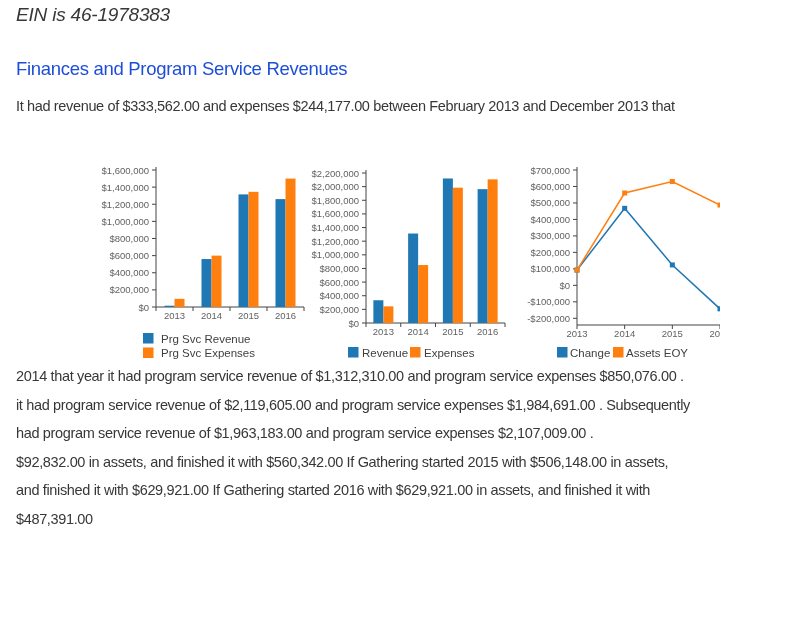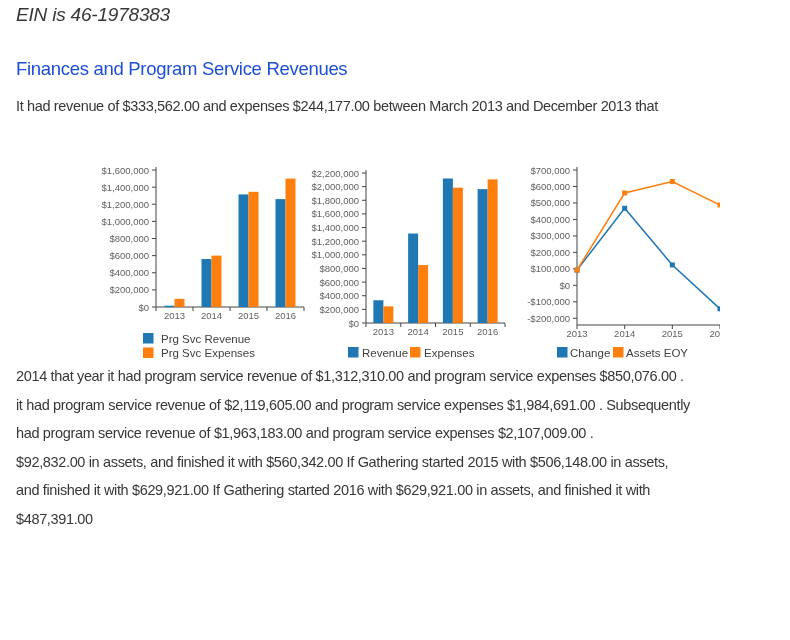--- a/index.html
+++ b/index.html
@@ -29,21 +29,21 @@
   .leg{font-size:11.5px;fill:#3f3f3f;}
 </style>
 </head>
 <body>
 
 <div class="ein">EIN is 46-1978383</div>
 
 <h1 class="heading">Finances and Program Service Revenues</h1>
 
 <div class="para intro">
-  <div class="tline">It had revenue of $333,562.00 and expenses $244,177.00 between March 2013 and December 2013 that</div>
+  <div class="tline">It had revenue of $333,562.00 and expenses $244,177.00 between February 2013 and December 2013 that</div>
 </div>
 
 <div>
   <svg id="chart-0" class="chart" width="230" height="200" viewBox="0 0 230 200" style="left: 86px; top: 162px;">
       <g>
         <line x1="66" y1="145" x2="70" y2="145" stroke="#444444" stroke-width="1"></line>
         <text x="63" y="148.5" text-anchor="end" class="tick">$0</text>
         <line x1="66" y1="127.875" x2="70" y2="127.875" stroke="#444444" stroke-width="1"></line>
         <text x="63" y="131.375" text-anchor="end" class="tick">$200,000</text>
         <line x1="66" y1="110.75" x2="70" y2="110.75" stroke="#444444" stroke-width="1"></line>

